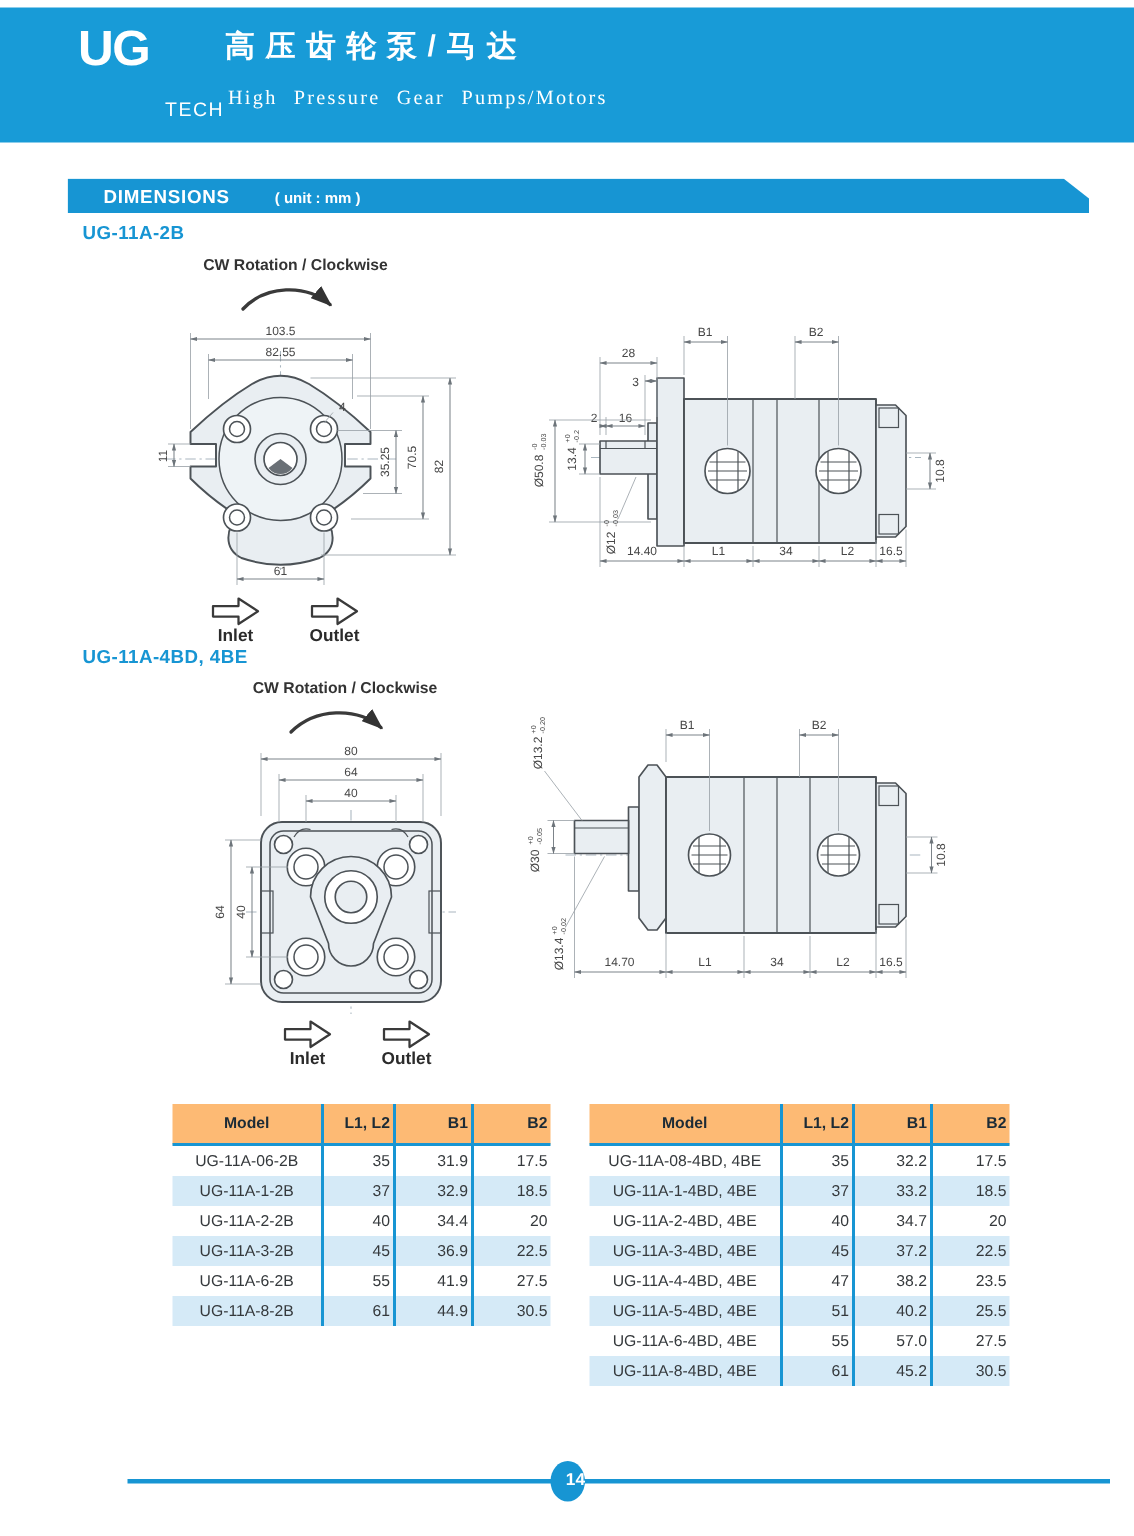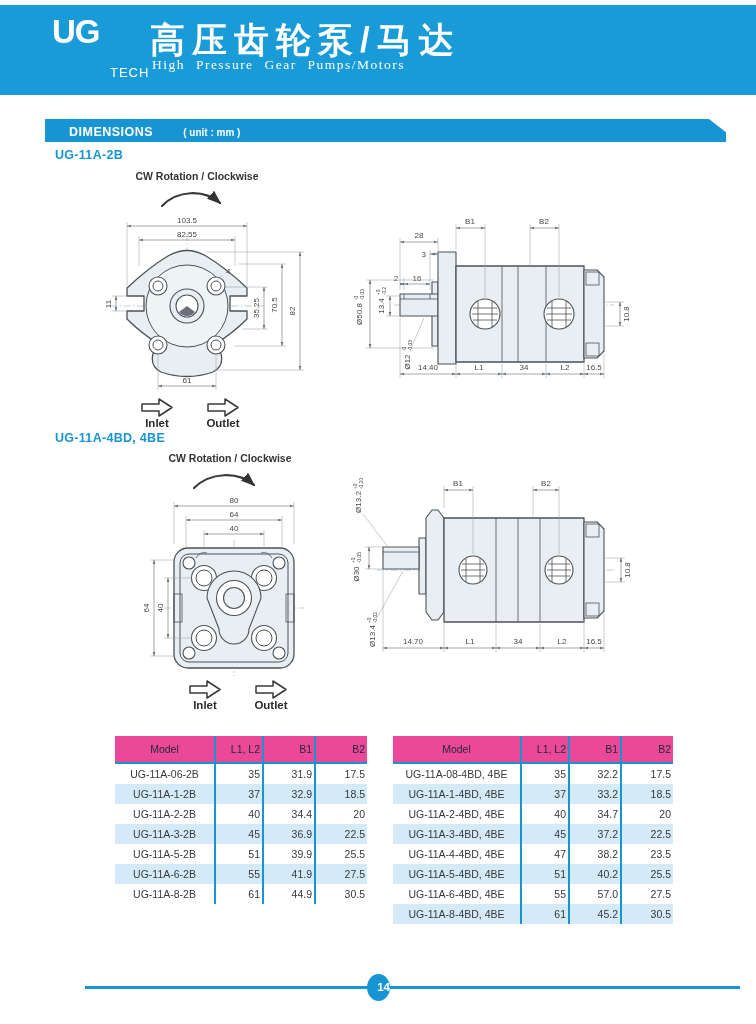--- a/index.html
+++ b/index.html
@@ -2,21 +2,21 @@
 <html><head>
 <meta charset="utf-8">
 <style>
   html,body{margin:0;padding:0;background:#ffffff;}
   .page{position:relative;width:756px;height:1024px;background:#fff;overflow:hidden;
         font-family:"Liberation Sans",sans-serif;color:#333;}
   
   .band{position:absolute;left:0;top:5px;width:756px;height:90px;background:#189bd7;}
   .logo-main{position:absolute;left:52px;top:8px;font-size:33px;font-weight:800;color:#fff;letter-spacing:-1px;}
   .logo-sub{position:absolute;left:110px;top:60px;font-size:13px;font-weight:400;color:#fff;letter-spacing:1px;}
-  .title-zh{position:absolute;left:150px;top:12px;font-size:35px;font-weight:700;color:#fff;letter-spacing:7px;}
+  .title-zh{position:absolute;left:150px;top:12px;font-size:20px;font-weight:700;color:#fff;letter-spacing:7px;}
   .title-en{position:absolute;left:152px;top:52px;font-size:13.5px;font-weight:400;color:#fff;
             font-family:"Liberation Serif",serif;letter-spacing:1.5px;word-spacing:6px;}
   
   .dimbar{position:absolute;left:45px;top:119px;width:667px;height:23px;background:#1795d3;color:#fff;
           line-height:23px;clip-path:polygon(0 0,97.5% 0,100% 58%,100% 100%,0 100%);padding-left:14px;}
   .dimbar .t1{font-size:12.5px;font-weight:700;margin-left:10px;letter-spacing:.5px;}
   .dimbar .t2{font-size:10px;font-weight:700;margin-left:30px;}
   .sec-title{position:absolute;left:55px;color:#1795d3;font-size:12.5px;font-weight:700;letter-spacing:.3px;}
   
   svg{position:absolute;overflow:visible;}
@@ -31,21 +31,21 @@
   .ext{stroke:#9aa1a7;stroke-width:.55;fill:none;}
   .dt{font-size:8px;fill:#474747;}
   .tol{font-size:4.8px;fill:#474747;}
   .rot{font-size:10.5px;font-weight:700;fill:#333;}
   .iol{font-size:11.5px;font-weight:700;fill:#2b2b2b;}
   .arc{stroke:#3a3a3a;stroke-width:2.2;fill:none;stroke-linecap:round;}
   .blockarrow{fill:#fff;stroke:#3a3a3a;stroke-width:1.5;stroke-linejoin:round;}
   text{font-family:"Liberation Sans",sans-serif;}
   
   table{position:absolute;border-collapse:collapse;table-layout:fixed;font-size:10.5px;}
-  th{background:#ec4899;color:#1c2b36;font-weight:400;height:26px;}
+  th{background:#fdba74;color:#1c2b36;font-weight:700;height:26px;}
   td{height:20px;color:#35393c;}
   th,td{text-align:center;padding:0 2px;}
   th:not(:first-child),td:not(:first-child){border-left:2px solid #1795d3;text-align:right;}
   thead tr{border-bottom:2.5px solid #1795d3;}
   tbody tr:nth-child(even){background:#d5eaf7;}
   
   .footline{position:absolute;left:85px;top:986px;width:655px;height:3px;background:#1795d3;}
   .pagebadge{position:absolute;left:367px;top:974px;width:23px;height:27px;border-radius:50%;
              background:#1795d3;color:#fff;font-size:11.5px;font-weight:700;text-align:right;line-height:27px;}
 </style>
@@ -435,26 +435,20 @@
           <td>34.4</td>
           <td>20</td>
         </tr>
         <tr>
           <td>UG-11A-3-2B</td>
           <td>45</td>
           <td>36.9</td>
           <td>22.5</td>
         </tr>
         <tr>
-          <td>UG-11A-5-2B</td>
-          <td>51</td>
-          <td>39.9</td>
-          <td>25.5</td>
-        </tr>
-        <tr>
           <td>UG-11A-6-2B</td>
           <td>55</td>
           <td>41.9</td>
           <td>27.5</td>
         </tr>
         <tr>
           <td>UG-11A-8-2B</td>
           <td>61</td>
           <td>44.9</td>
           <td>30.5</td>

